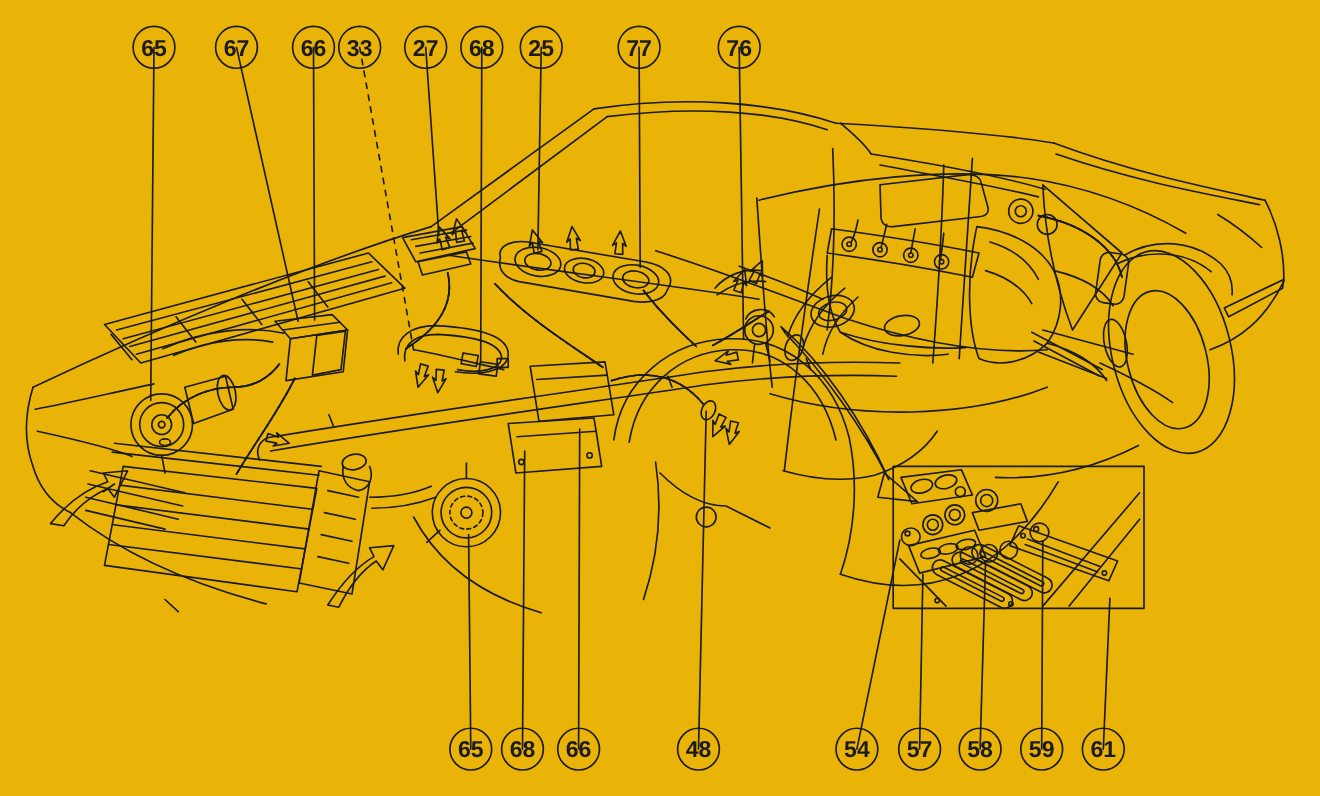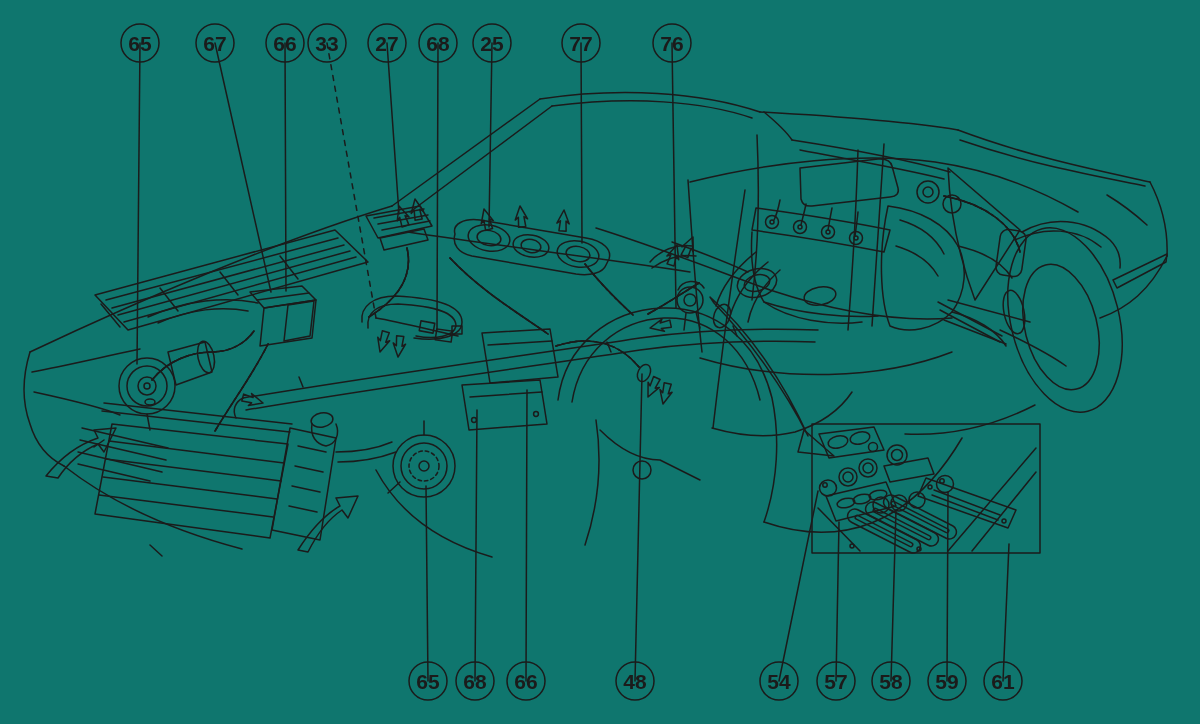--- a/index.html
+++ b/index.html
@@ -1,16 +1,16 @@
 <!DOCTYPE html>
 <html><head>
 <meta charset="utf-8">
 <style>
   html,body{margin:0;padding:0;background:#ffffff;}
-  .stage{position:relative;width:1200px;height:724px;background:#0f766e;overflow:hidden;
+  .stage{position:relative;width:1200px;height:724px;background:#eab308;overflow:hidden;
          font-family:"Liberation Sans",sans-serif;}
   svg{position:absolute;left:0;top:0;}
   
   .ink path,.ink line,.ink circle,.ink ellipse,.ink rect,.ink polygon,.ink polyline{
       fill:none;stroke:#1b1b1b;stroke-width:1.5;stroke-linecap:round;stroke-linejoin:round;}
   .thin{stroke-width:1.1;}
   .w2{stroke-width:2.1;}
   .fillw{fill:#ffffff;}
   .fillk{fill:#1b1b1b;stroke:none;}
   

